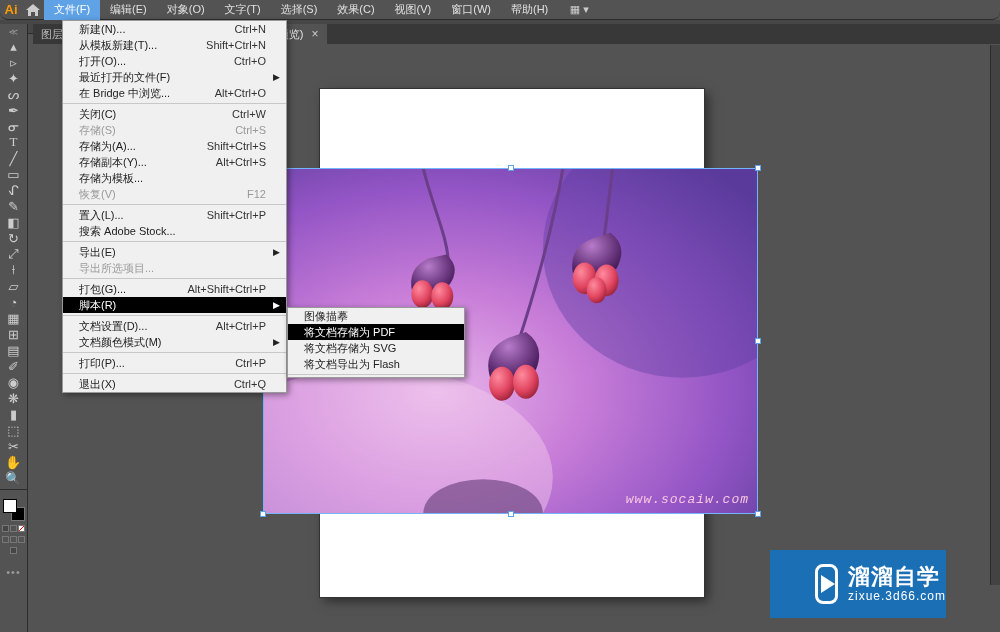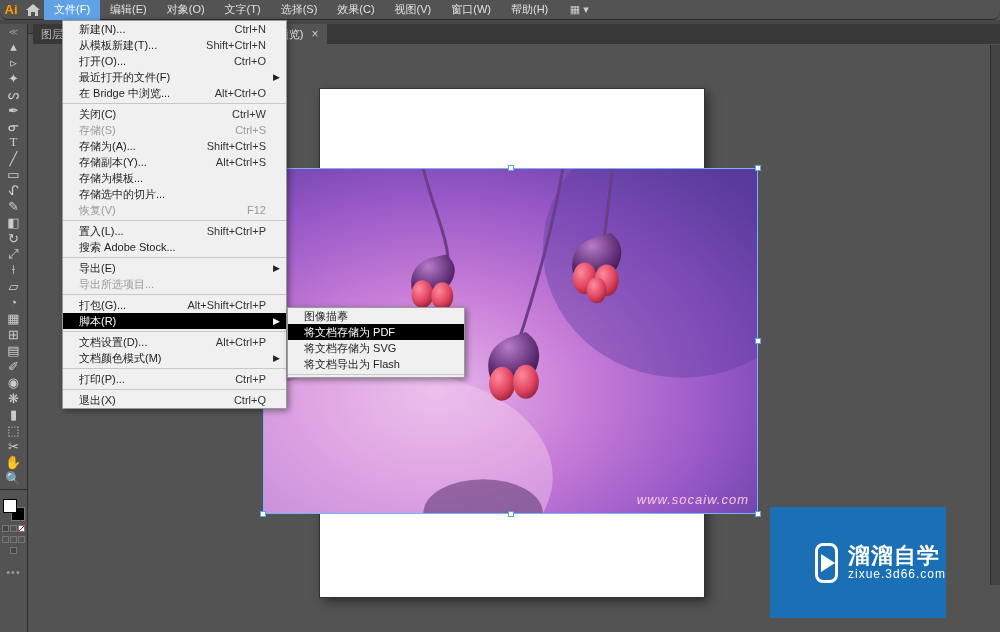--- a/index.html
+++ b/index.html
@@ -38,38 +38,38 @@
 .dots { color: #999; font-size: 11px; margin-top: 12px; letter-spacing: 1px; }
 
 
 .panel-strip { position: absolute; right: 0; top: 45px; width: 10px; height: 540px; background: #434343; border-left: 1px solid #2c2c2c; }
 
 
 .canvas-wrap { position: absolute; left: 28px; right: 10px; top: 45px; bottom: 0; background: #535353; overflow: hidden; }
 .artboard { position: absolute; left: 292px; top: 44px; width: 384px; height: 508px; background: #fff; box-shadow: 0 0 0 1px #333, 4px 4px 10px rgba(0,0,0,0.5); }
 .photo { position: absolute; left: 235px; top: 123px; width: 495px; height: 346px; overflow: hidden; border: 1px solid #74b4ff; }
 .photo svg { width: 100%; height: 100%; display: block; }
-.watermark { position: absolute; right: 8px; bottom: 6px; font-family: Liberation Sans, sans-serif; font-size: 13px; color: #f8c6e2; letter-spacing: 1px; font-style: italic; }
+.watermark { position: absolute; right: 8px; bottom: 6px; font-family: Liberation Mono, monospace; font-size: 13px; color: #f8c6e2; letter-spacing: 1px; font-style: italic; }
 .sel-handle { position: absolute; width: 6px; height: 6px; background: #fff; border: 1px solid #5fa2e6; }
 
 
 .dropdown { position: absolute; background: #f0f0f0; border: 1px solid #999; box-shadow: 2px 2px 6px rgba(0,0,0,0.4); font-size: 11px; color: #222; }
 .dropdown .row { display: flex; align-items: center; height: 16px; padding: 0 20px 0 16px; white-space: nowrap; position: relative; }
 .dropdown .row .shortcut { margin-left: auto; color: #333; padding-left: 30px; }
 .dropdown .row.disabled { color: #999; }
 .dropdown .row.disabled .shortcut { color: #999; }
 .dropdown .row.hover { background: #000000; color: #fff; }
 .dropdown .row .sub-arrow { position: absolute; right: 6px; font-size: 9px; }
 .dropdown hr { border: none; border-top: 1px solid #c8c8c8; margin: 2px 0; }
 
 .menu1 { left: 62px; top: 20px; width: 225px; }
 .menu2 { left: 287px; top: 307px; width: 178px; }
 
 
-.brand-badge { position: absolute; right: 54px; bottom: 14px; width: 176px; height: 111px; background: #1b6fb5; display: flex; align-items: center; justify-content: center; gap: 10px; padding-left: 45px; }
+.brand-badge { position: absolute; right: 54px; bottom: 14px; width: 176px; height: 68px; background: #1b6fb5; display: flex; align-items: center; justify-content: center; gap: 10px; padding-left: 45px; }
 .brand-badge .play { width: 40px; height: 40px; border: 3px solid #fff; border-radius: 8px; display: flex; align-items: center; justify-content: center; }
 .brand-badge .play::after { content: ""; border-left: 14px solid #fff; border-top: 9px solid transparent; border-bottom: 9px solid transparent; margin-left: 3px; }
 .brand-badge .txt { color: #fff; display: flex; flex-direction: column; line-height: 1.1; }
 .brand-badge .txt .big { font-size: 22px; font-weight: bold; letter-spacing: 1px; }
 .brand-badge .txt .small { font-size: 12px; letter-spacing: 1px; }
 </style>
 </head>
 <body>
 
 <div class="menu-bar">
@@ -255,23 +255,20 @@
       <span>存储为(A)...</span>
       <span class="shortcut">Shift+Ctrl+S</span>
     </div>
     <div class="row">
       <span>存储副本(Y)...</span>
       <span class="shortcut">Alt+Ctrl+S</span>
     </div>
     <div class="row">
       <span>存储为模板...</span>
     </div>
-    <div class="row">
-      <span>存储选中的切片...</span>
-    </div>
     <div class="row disabled">
       <span>恢复(V)</span>
       <span class="shortcut">F12</span>
     </div>
     <hr>
     <div class="row">
       <span>置入(L)...</span>
       <span class="shortcut">Shift+Ctrl+P</span>
     </div>
     <div class="row">

